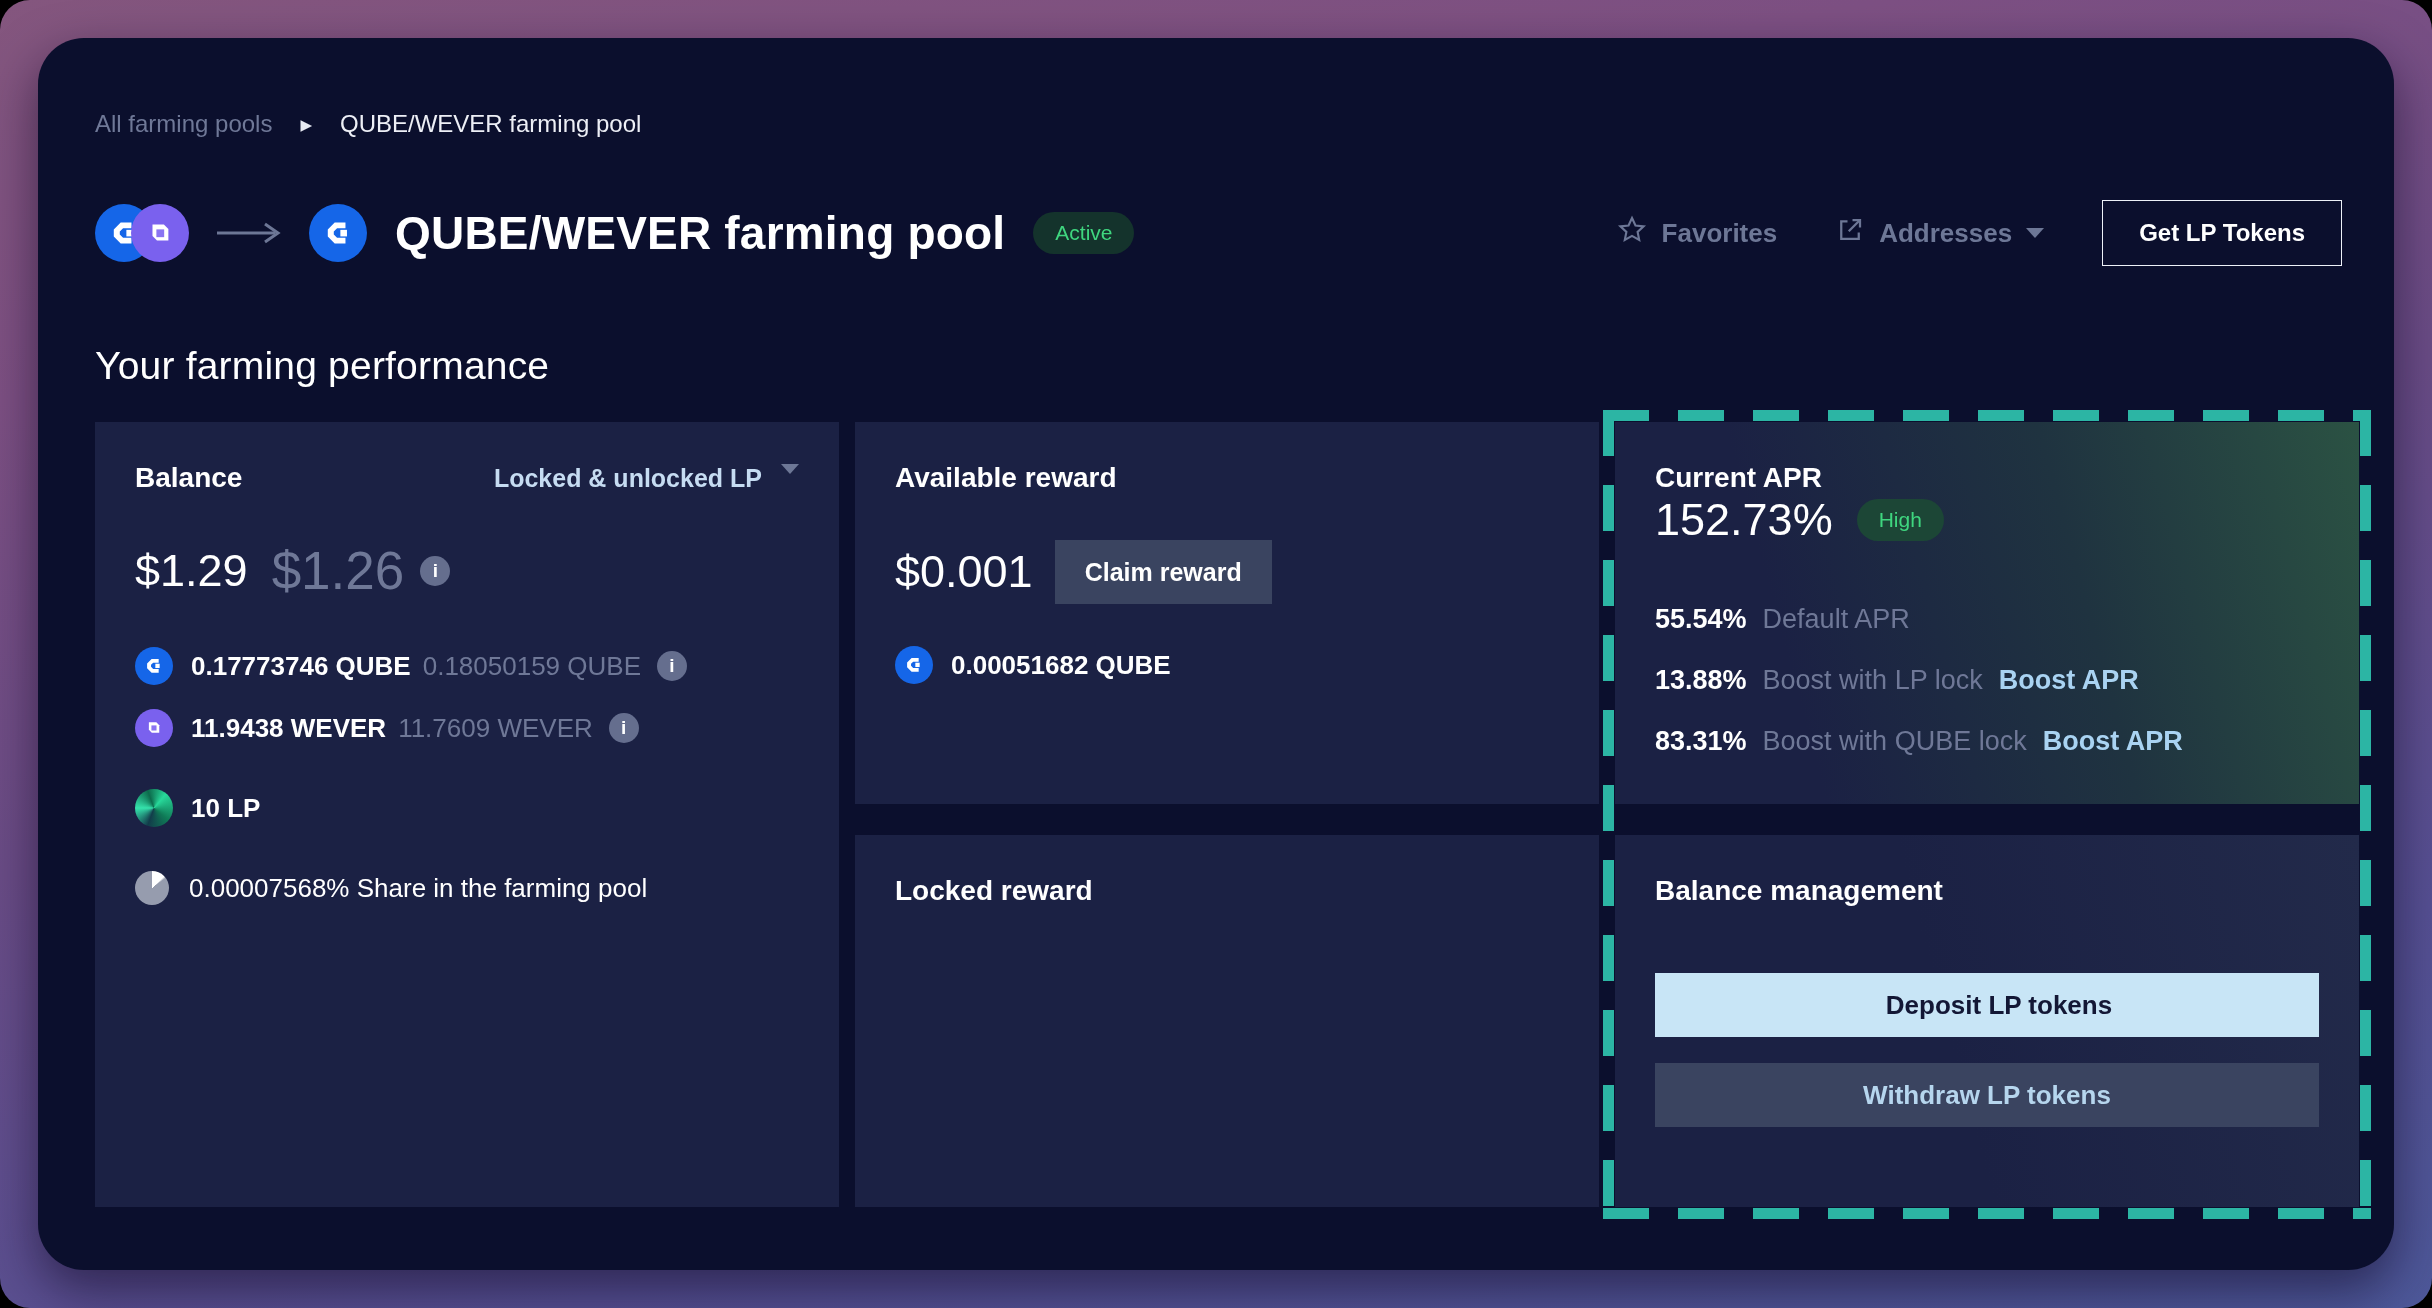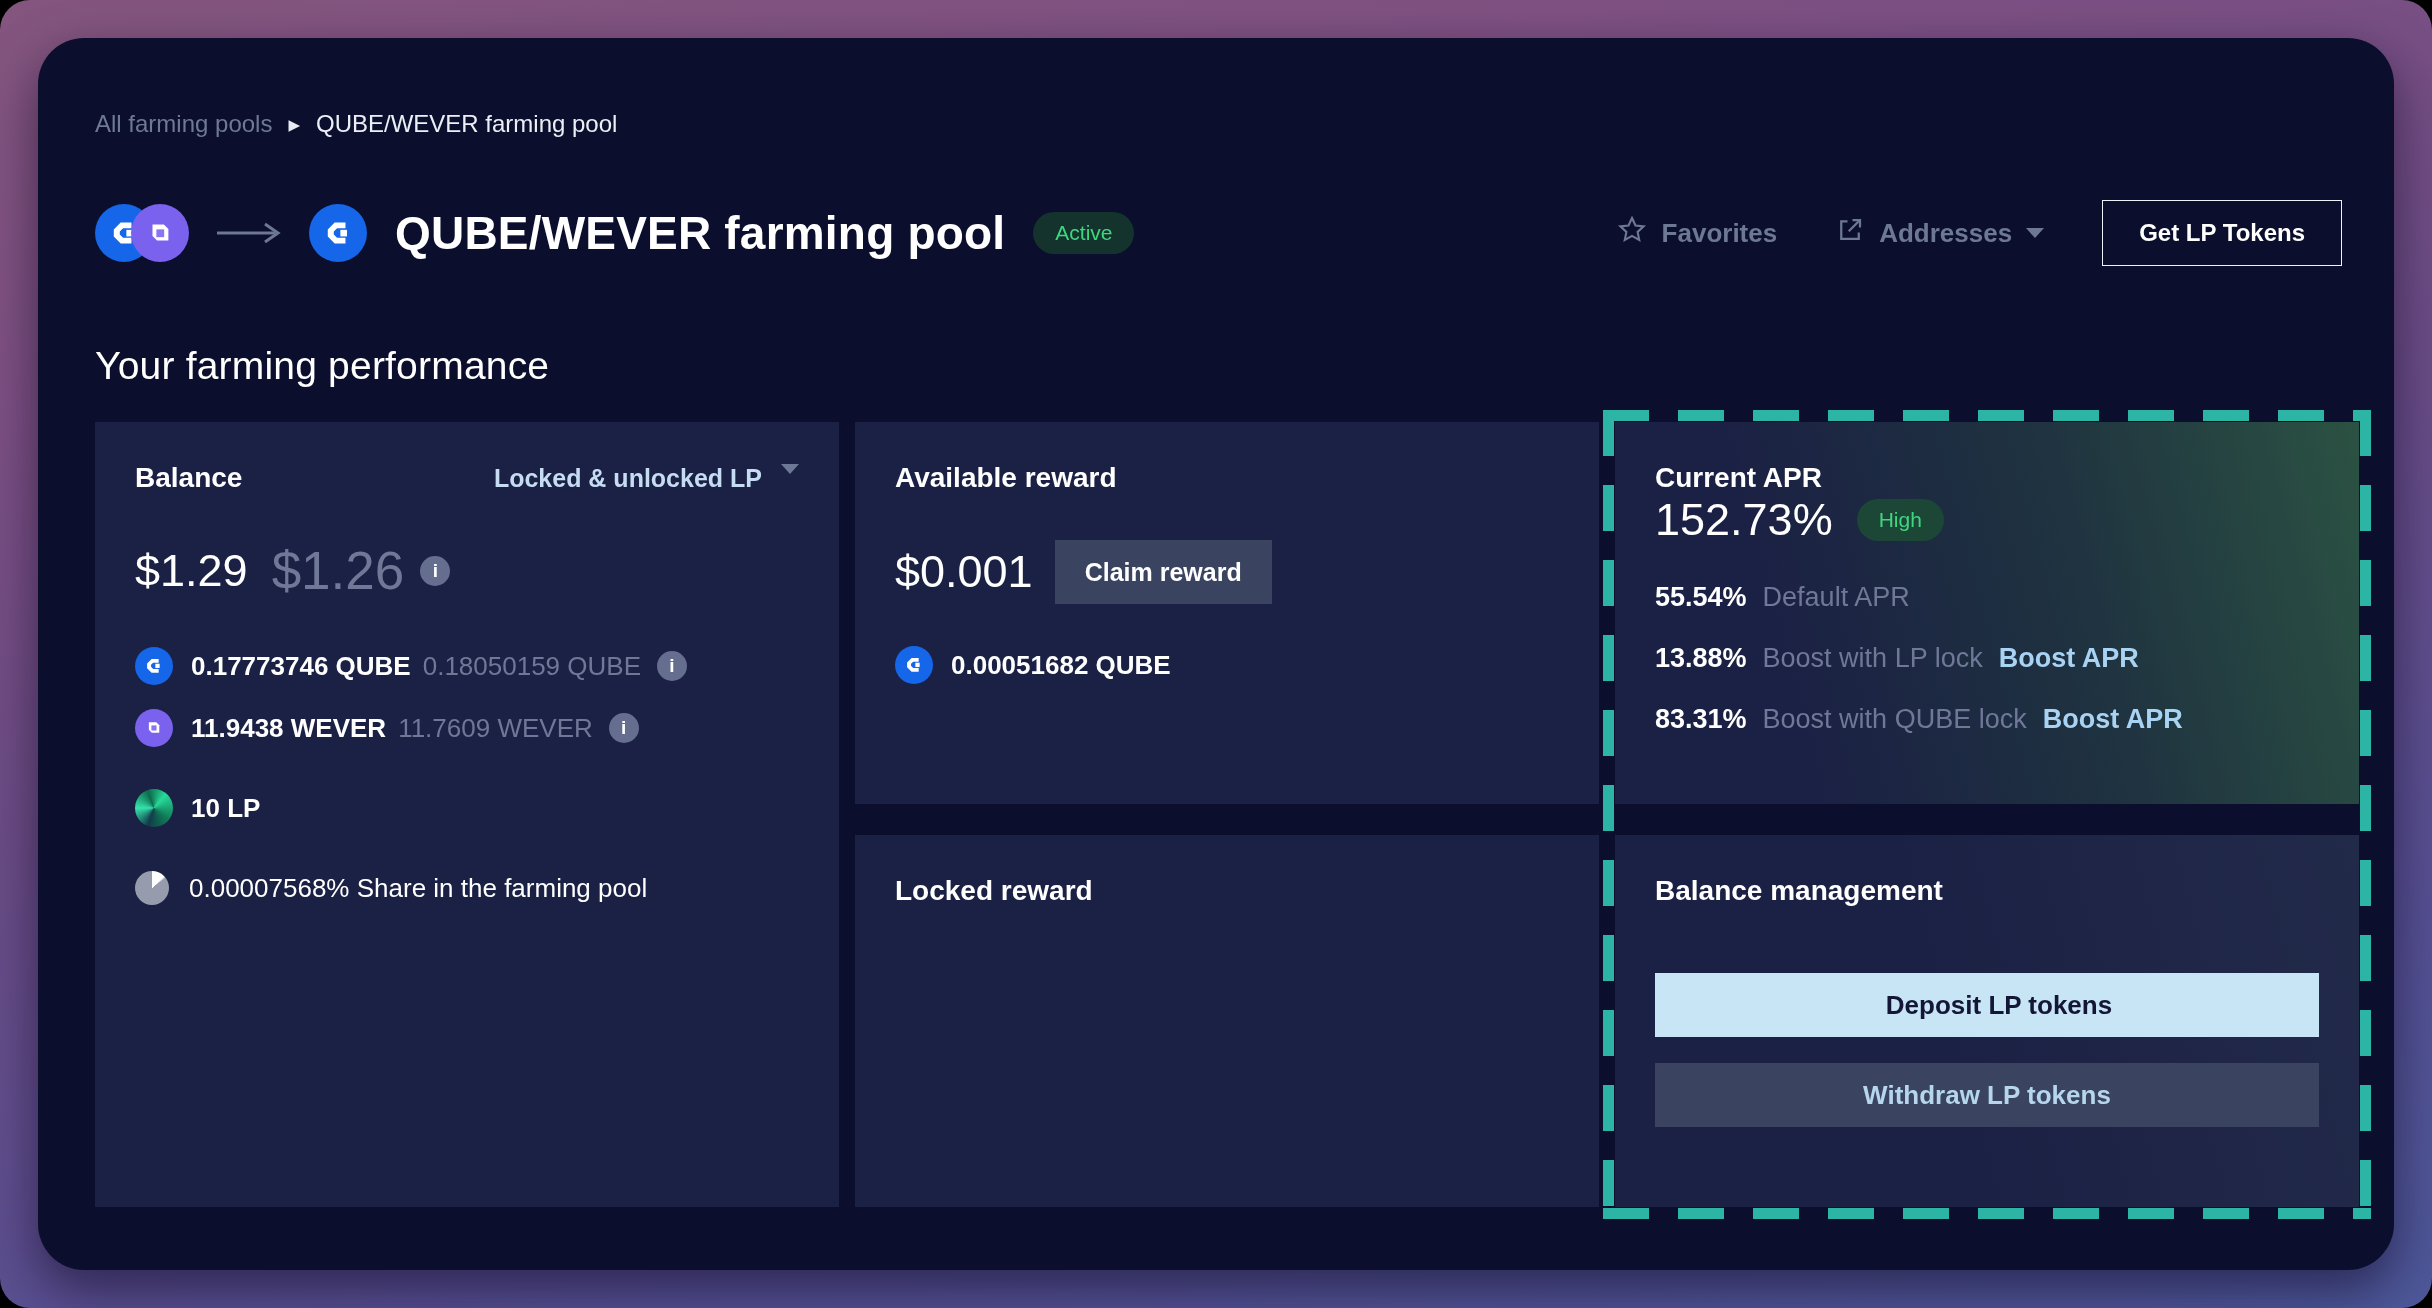--- a/index.html
+++ b/index.html
@@ -9,21 +9,21 @@
 
   .frame { position:absolute; inset:0; border-radius:30px;
     background:linear-gradient(168deg,#84567e 0%,#7d5083 22%,#6a4c86 48%,#565093 78%,#4d5899 100%); }
 
   .panel { position:absolute; left:38px; top:38px; right:38px; bottom:38px;
     border-radius:46px; background:#0b0f2d; box-shadow:0 20px 50px rgba(12,6,32,.55); }
 
   .content { position:absolute; inset:0; padding:72px 52px 0 57px; }
 
   
-  .breadcrumb { display:flex; align-items:center; gap:16px; font-size:24px; }
+  .breadcrumb { display:flex; align-items:center; gap:28px; font-size:24px; }
   .crumb-parent { color:#6f7897; cursor:pointer; }
   .crumb-sep { color:#e8ebf4; font-size:15px; line-height:1; }
   .crumb-current { color:#edeff6; }
 
   
   .title-row { margin-top:62px; display:flex; align-items:center; }
   .coin { border-radius:50%; display:inline-flex; align-items:center; justify-content:center; flex:none; }
   .coin.lg { width:58px; height:58px; }
   .coin.sm { width:38px; height:38px; }
   .coin.qube { background:#1566e8; }
@@ -80,21 +80,21 @@
 
   .dash-frame { position:absolute; inset:-12px; pointer-events:none; }
   .dash-frame .dh { position:absolute; left:0; right:0; height:11px;
     background:repeating-linear-gradient(90deg,#2cb5a4 0 46px,transparent 46px 75px); }
   .dash-frame .dv { position:absolute; top:0; bottom:0; width:11px;
     background:repeating-linear-gradient(180deg,#2cb5a4 0 46px,transparent 46px 75px); }
   .dh.top{top:0} .dh.bot{bottom:0} .dv.left{left:0} .dv.right{right:0}
 
   .apr-value-row { display:flex; align-items:center; }
   .badge-high { margin-left:24px; background:#1c4636; }
-  .apr-rows { margin-top:36px; display:flex; flex-direction:column; gap:30px; }
+  .apr-rows { margin-top:58px; display:flex; flex-direction:column; gap:30px; }
   .apr-row { font-size:27px; display:flex; align-items:baseline; }
   .apr-val { font-weight:700; color:#ffffff; margin-right:16px; }
   .apr-label { color:#6f7897; }
   .boost-link { color:#a9d3f2; font-weight:700; margin-left:16px; cursor:pointer; text-decoration:none; }
 
   .mgmt-buttons { margin-top:66px; display:flex; flex-direction:column; gap:26px; }
   .mgmt-btn { height:64px; width:100%; border:none; font-size:26px; font-weight:700; font-family:inherit; cursor:pointer; }
   .deposit-btn { background:#c8e5f6; color:#131735;padding-left:24px; }
   .withdraw-btn { background:#3a4460; color:#b6d6ee; }
 </style>

